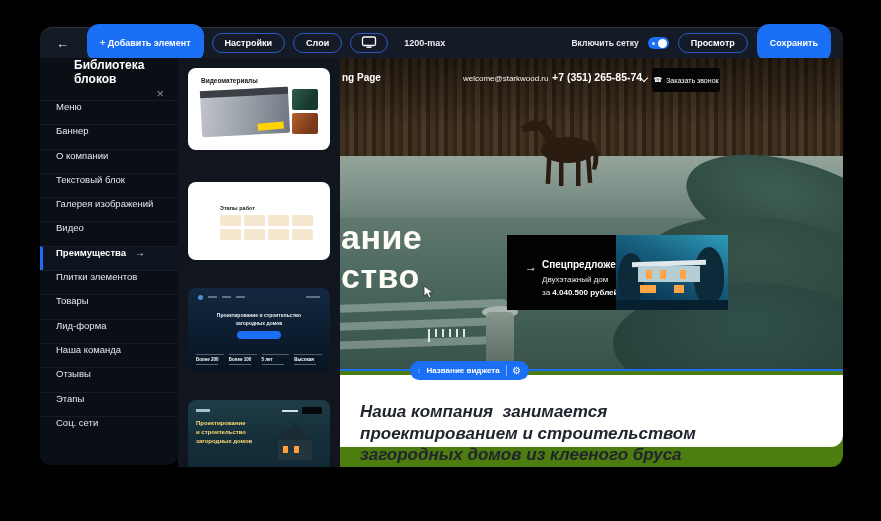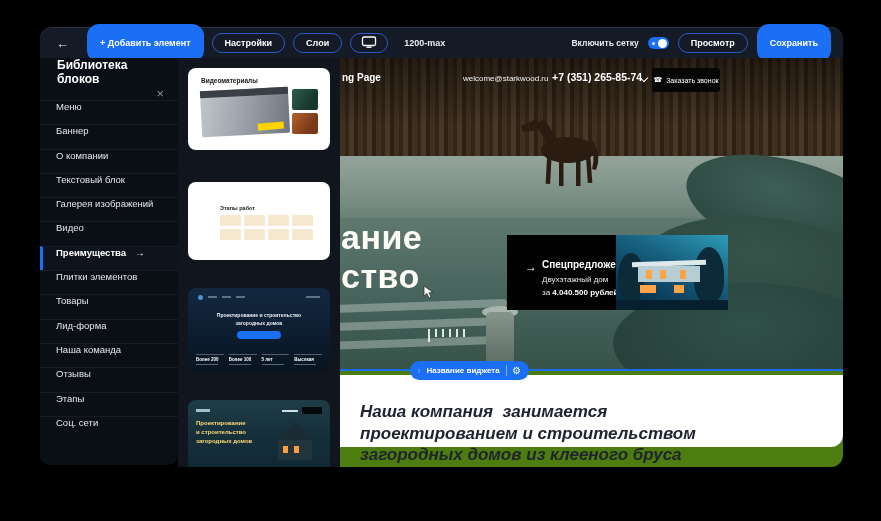--- a/index.html
+++ b/index.html
@@ -20,21 +20,21 @@
   .tb-right{margin-left:auto;display:flex;align-items:center;gap:9px;}
   .grid-label{color:#e8eaee;font-size:8.5px;font-weight:bold;}
   .toggle{position:relative;width:21px;height:12px;border-radius:6px;background:#1a6ff5;cursor:pointer;}
   .toggle .dot{position:absolute;left:4px;top:4.5px;width:3px;height:3px;border-radius:50%;background:rgba(255,255,255,.85);}
   .toggle .knob{position:absolute;right:1.5px;top:1.5px;width:9px;height:9px;border-radius:50%;background:#fff;}
   .mon-btn{width:38px;padding:0;}
 
   
   #library{position:absolute;left:40px;top:58px;width:138px;height:407px;background:#0a0e15;
            border-radius:0 0 10px 10px;overflow:hidden;}
-  .lib-head{display:flex;height:42px;padding:0 14px 0 17px;flex-direction:column;}
+  .lib-head{display:flex;height:42px;padding:0 14px 0 34px;flex-direction:column;}
   .lib-title{color:#fff;font-size:12px;font-weight:bold;}
   .lib-close{margin-left:auto;color:#8b919a;font-size:13px;cursor:pointer;}
   .lib-item{height:24.3px;display:flex;align-items:flex-start;padding:0 8px 0 16px;font-size:9.5px;
             color:#e4e7eb;border-top:1px solid #161c26;cursor:pointer;box-sizing:border-box;}
   .lib-item.active{border-left:3px solid #1a6ff5;padding-left:13px;background:#0e141d;color:#fff;font-weight:bold;}
   .lib-item.active .arrow{margin-left:9px;font-size:10px;}
 
   
   #blocks{position:absolute;left:178px;top:58px;width:162px;height:409px;background:#11161e;overflow:hidden;}
   .card{position:absolute;left:10px;width:142px;border-radius:8px;overflow:hidden;cursor:pointer;}

